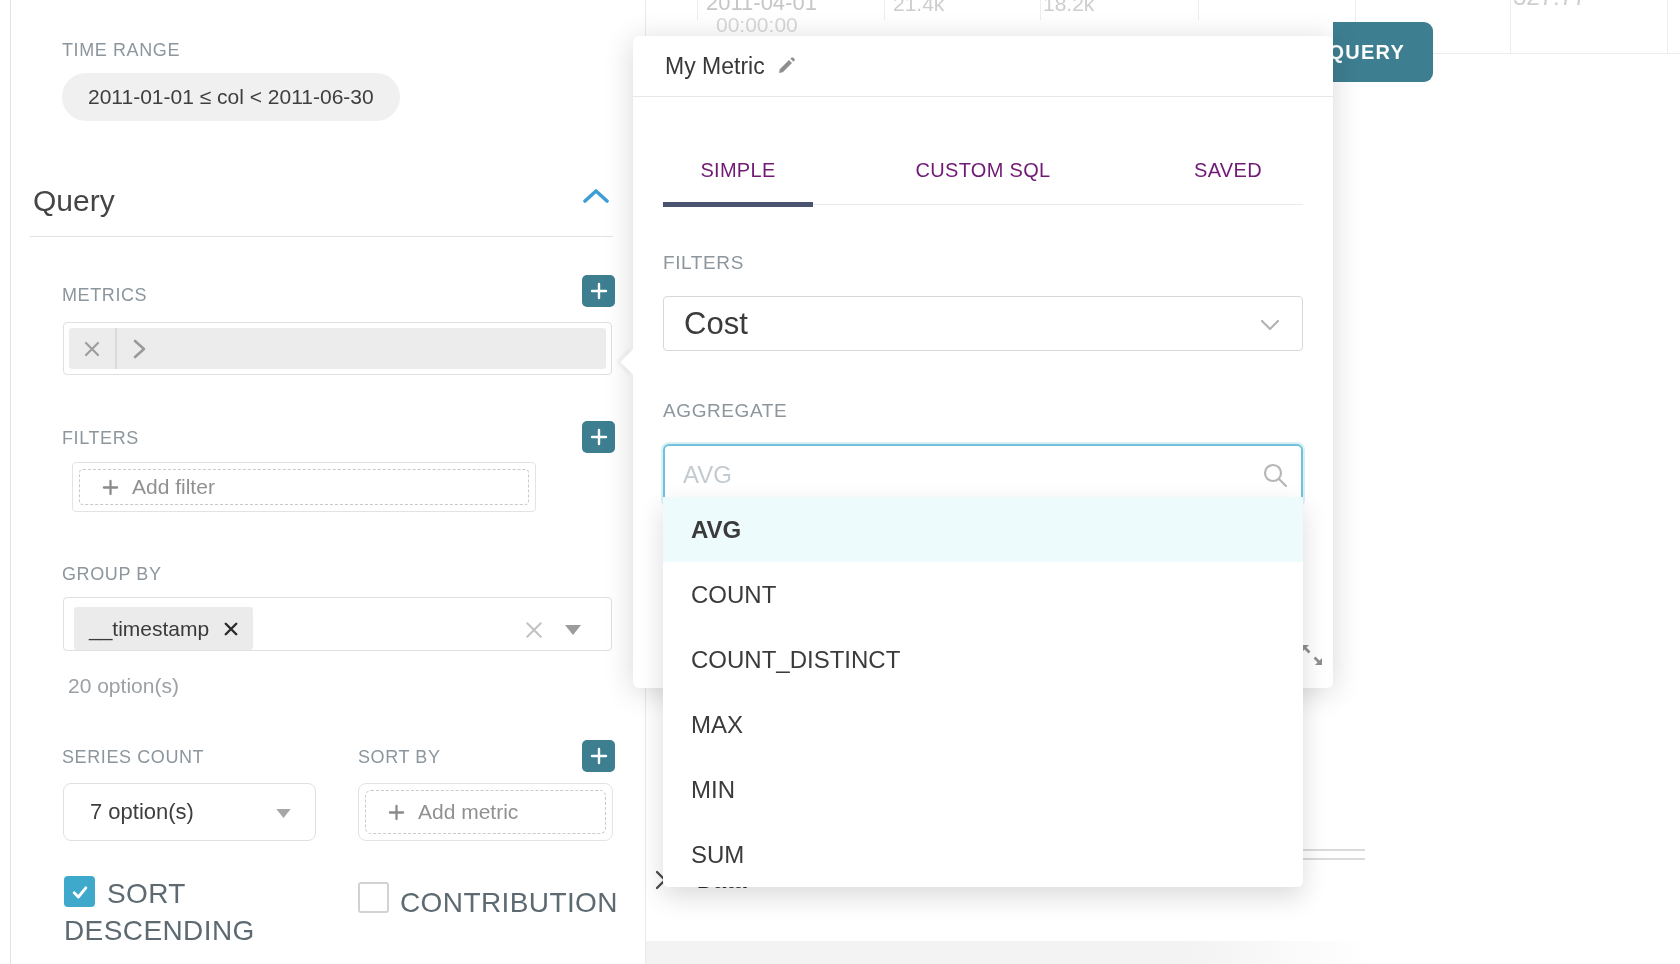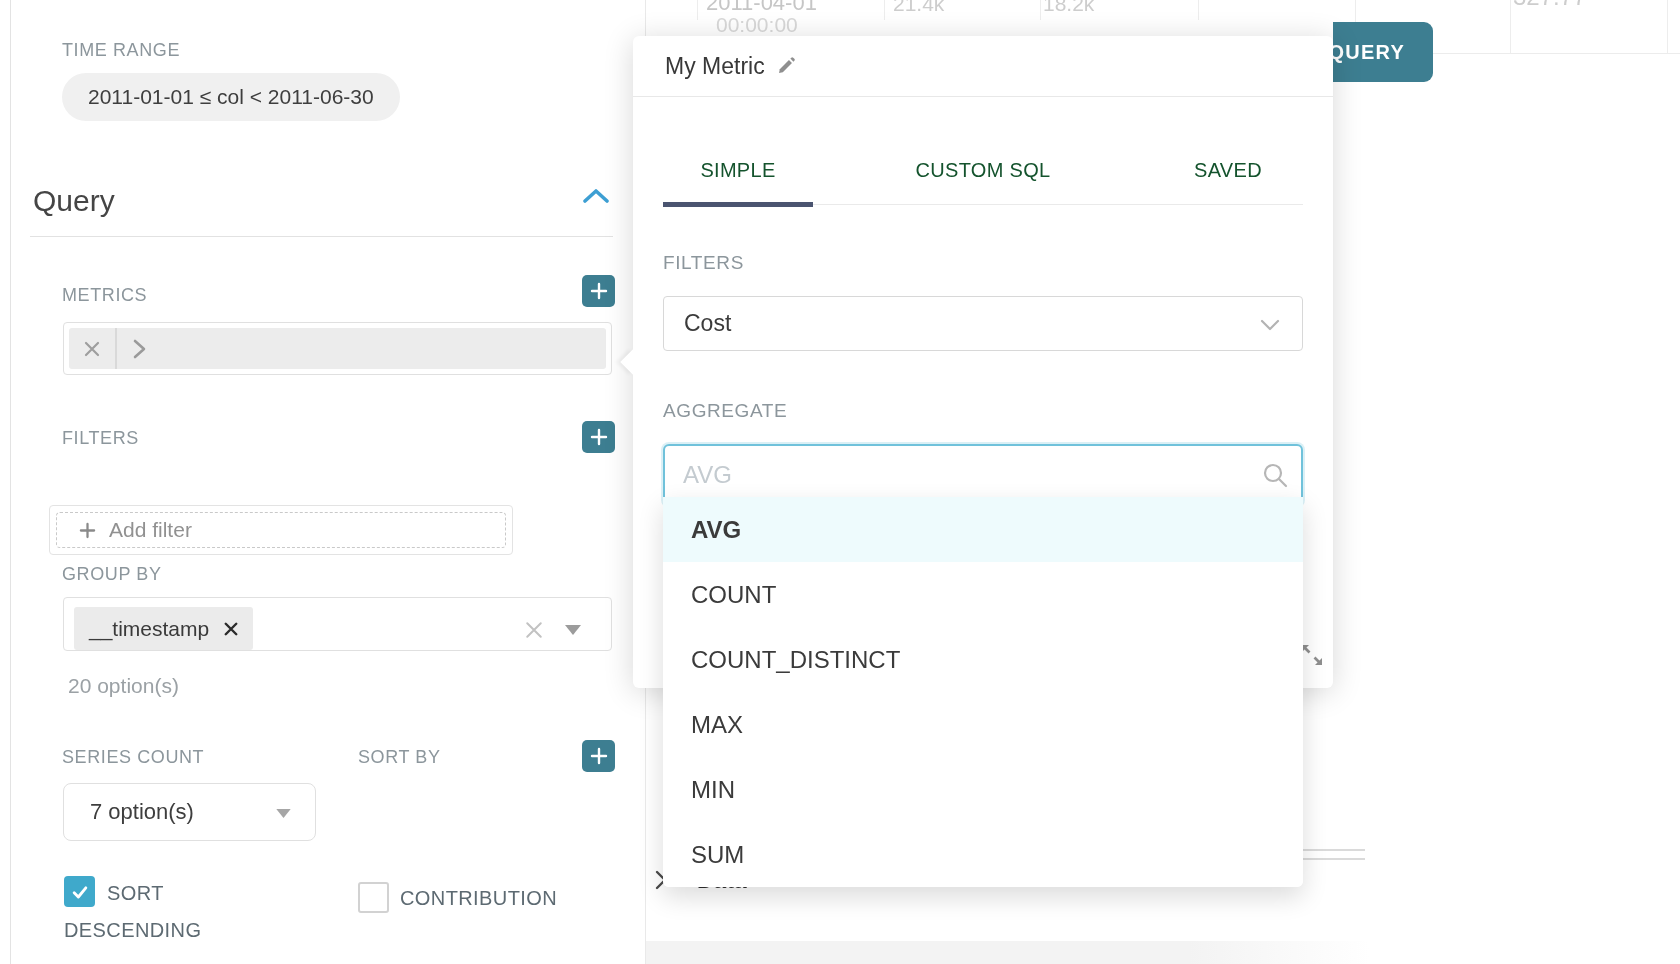--- a/index.html
+++ b/index.html
@@ -53,45 +53,45 @@
            border:1px solid #e0e0e0;border-radius:4px;box-sizing:border-box;cursor:pointer;}
   .groupby-tag{position:absolute;left:10px;top:9px;height:43px;background:#ebebeb;border-radius:3px;
            display:flex;align-items:center;padding:0 15px;gap:15px;font-size:21px;color:#3a3a3a;cursor:pointer;}
   .hint{position:absolute;left:68px;top:674px;font-size:21px;color:#9ba1a5;}
 
   .select-box{position:absolute;background:#fff;border:1px solid #e0e0e0;border-radius:8px;
            box-sizing:border-box;cursor:pointer;display:flex;align-items:center;}
   .select-box .val{padding-left:26px;font-size:22px;color:#3e3e3e;}
   .checkbox-off{position:absolute;width:27px;height:27px;background:#fff;border:2px solid #d2d2d2;
            border-radius:3px;cursor:pointer;}
-  .cb-label{font-size:20px;color:#5d6a72;letter-spacing:.4px;}
+  .cb-label{font-size:28px;color:#5d6a72;letter-spacing:.4px;}
   .sortdesc-wrap{position:absolute;left:64px;top:875px;width:172px;line-height:37px;}
   .sortdesc-wrap .box{float:left;position:relative;margin-right:12px;margin-top:1px;position:static;
            width:31px;height:31px;background:#3fa9cb;border-radius:4px;cursor:pointer;
            display:flex;align-items:center;justify-content:center;}
 
   
   .popover{position:absolute;left:633px;top:36px;width:700px;height:652px;background:#fff;border-radius:6px;
            box-shadow:0 4px 30px rgba(0,0,0,.16);z-index:10;}
   .pop-arrow{position:absolute;left:-9px;top:317px;width:18px;height:18px;background:#fff;
            transform:rotate(45deg);box-shadow:-3px 3px 4px rgba(0,0,0,.05);}
   .pop-header{position:absolute;left:0;top:0;right:0;height:60px;border-bottom:1px solid #e8e8e8;
            display:flex;align-items:center;padding-left:32px;gap:11px;}
   .pop-title{font-size:23px;color:#383838;}
   .tabs{position:absolute;left:30px;right:30px;top:94px;height:74px;display:flex;
            justify-content:space-between;border-bottom:1px solid #eaeaea;}
   .tab{display:flex;align-items:flex-end;justify-content:center;padding-bottom:20px;font-size:20px;
-           color:#14532d;letter-spacing:.3px;cursor:pointer;border-bottom:5px solid transparent;
+           color:#701a75;letter-spacing:.3px;cursor:pointer;border-bottom:5px solid transparent;
            margin-bottom:-3px;box-sizing:border-box;}
   .tab.t1{width:150px;} .tab.t2{width:150px;} .tab.t3{width:230px;}
   .tab.active{border-bottom-color:#4a5470;}
   .pop-lbl{position:absolute;font-size:19px;color:#8c969c;letter-spacing:.6px;}
   .cost-select{position:absolute;left:30px;top:260px;width:640px;height:55px;border:1px solid #d8d8d8;
            border-radius:4px;box-sizing:border-box;display:flex;align-items:center;cursor:pointer;}
-  .cost-select .val{padding-left:20px;font-size:23px;color:#3b3b3b;}
+  .cost-select .val{padding-left:20px;font-size:31px;color:#3b3b3b;}
   .agg-wrap{position:absolute;left:30px;top:408px;width:640px;height:62px;}
   .agg-input{width:100%;height:100%;box-sizing:border-box;border:2px solid #70c2db;border-radius:6px;
            box-shadow:0 0 0 2px rgba(112,194,219,.25);padding:0 50px 0 18px;font-size:24px;color:#444;
            font-family:"Liberation Sans",sans-serif;outline:none;background:#fff;}
   .agg-input::placeholder{color:#c4cbd0;}
   .agg-search{position:absolute;right:14px;top:17px;}
   .resize-handle{position:absolute;right:8px;bottom:20px;cursor:nwse-resize;}
 
   
   .agg-dropdown{position:absolute;left:663px;top:497px;width:640px;z-index:11;background:#fff;
@@ -168,21 +168,21 @@
       </div>
     </div>
   </div>
 
   <div class="lbl" style="left:62px;top:428px;">FILTERS</div>
   <div class="plusbtn" style="left:582px;top:421px;">
     <svg width="18" height="18" viewBox="0 0 18 18">
       <path d="M9 2v14M2 9h14" stroke="#fff" stroke-width="2.4" stroke-linecap="round"></path>
       </svg>
   </div>
-  <div class="dashed-outer" style="left:49px;top:462px;width:464px;height:50px;border-radius:4px;margin-top:43px;">
+  <div class="dashed-outer" style="left:72px;top:462px;width:464px;height:50px;border-radius:4px;">
     <div class="dashed-inner">
       <svg width="17" height="17" viewBox="0 0 18 18">
         <path d="M9 2v14M2 9h14" stroke="#8a8a8a" stroke-width="2.4" stroke-linecap="round"></path>
         </svg>
       <span>Add filter</span>
     </div>
   </div>
 
   <div class="lbl" style="left:62px;top:564px;">GROUP BY</div>
   <div class="groupby-box">
@@ -209,20 +209,28 @@
       </svg>
   </div>
 
   <div class="select-box" style="left:63px;top:783px;width:253px;height:58px;">
     <span class="val">7 option(s)</span>
     <svg width="15" height="9" viewBox="0 0 16 10" style="position:absolute;right:24px;top:25px;">
       <polygon points="0,0 16,0 8,10" fill="#a6a6a6"></polygon>
       </svg>
   </div>
 
+  <div class="dashed-outer" style="left:358px;top:783px;width:255px;height:58px;border-radius:8px;">
+    <div class="dashed-inner" style="border-radius:6px;">
+      <svg width="17" height="17" viewBox="0 0 18 18">
+        <path d="M9 2v14M2 9h14" stroke="#8a8a8a" stroke-width="2.4" stroke-linecap="round"></path>
+        </svg>
+      <span>Add metric</span>
+    </div>
+  </div>
 
   <div class="sortdesc-wrap cb-label">
     <div class="box">
       <svg width="20" height="20" viewBox="0 0 24 24">
         <polyline points="5,13 10,18 19,7" fill="none" stroke="#fff" stroke-width="3.4" stroke-linecap="round" stroke-linejoin="round"></polyline>
         </svg>
     </div>
     <span>SORT DESCENDING</span>
   </div>
 

